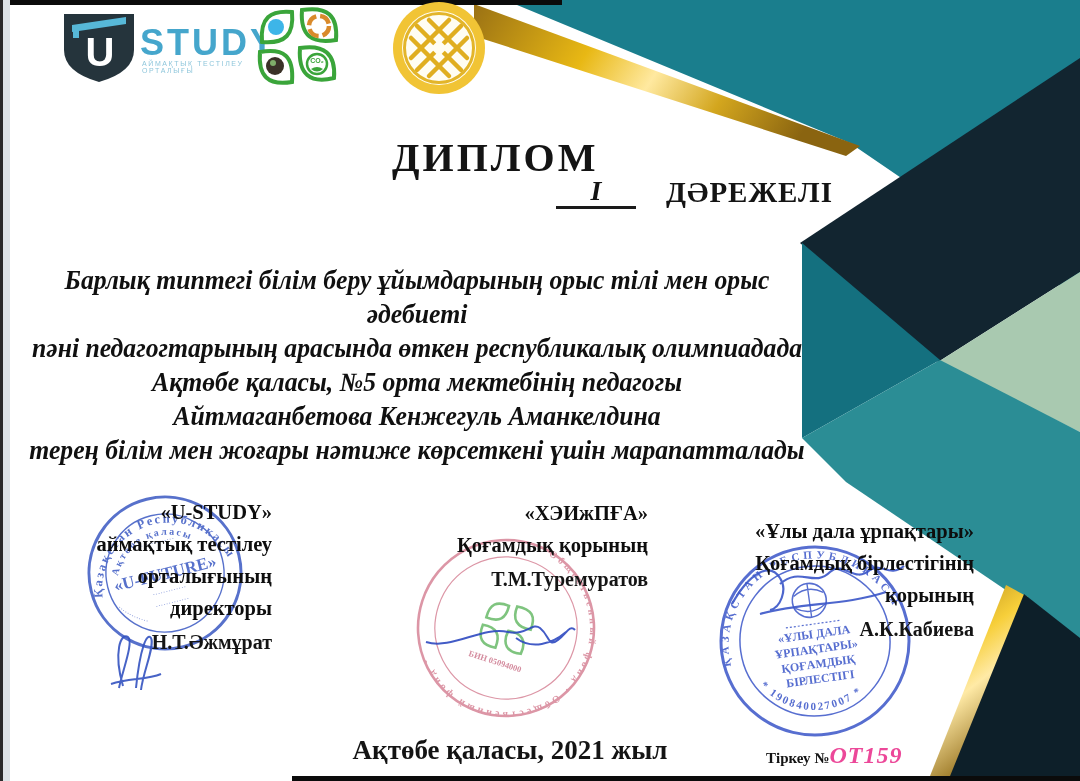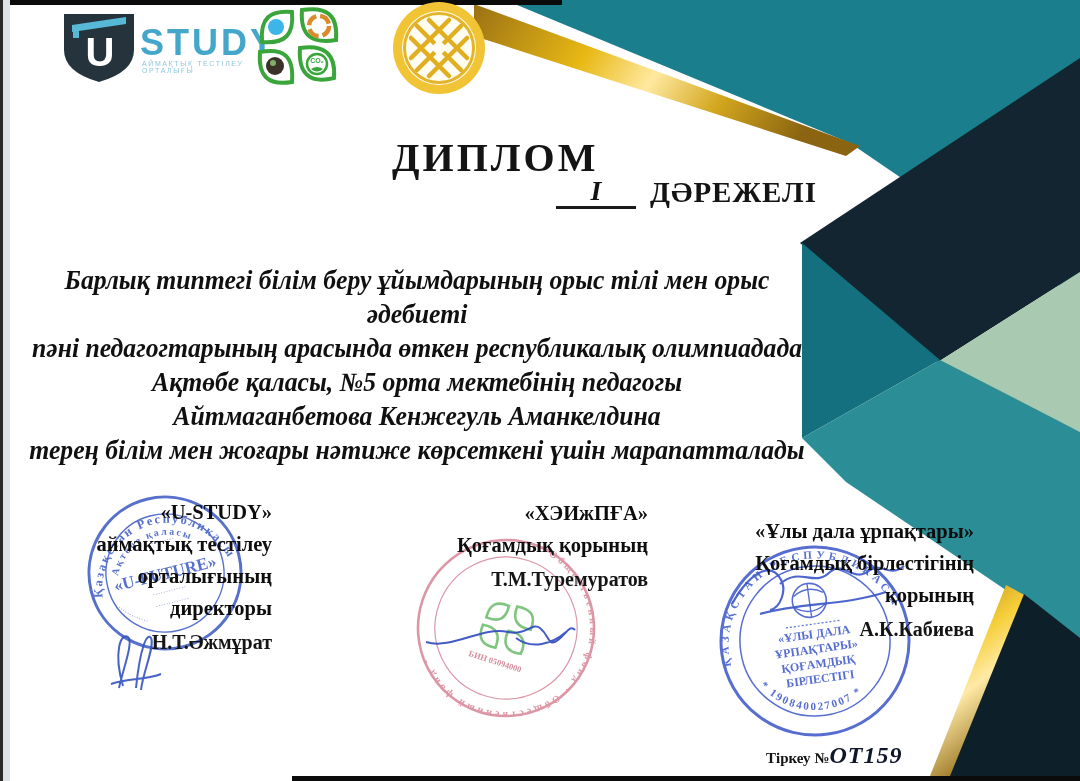--- a/index.html
+++ b/index.html
@@ -25,41 +25,41 @@
   .medallion{left:388px;top:0px;z-index:3}
   
   .title-main{
     left:392px;top:134px;font-size:40px;font-weight:bold;letter-spacing:3px;z-index:3;
   }
   .degree-line{left:556px;top:176px;z-index:3;font-weight:bold;white-space:nowrap}
   .degree-blank{
     display:inline-block;width:80px;text-align:center;border-bottom:3px solid #1a1a1a;
     font-style:italic;font-size:28px;line-height:30px;
   }
-  .degree-label{font-size:29px;margin-left:14px;letter-spacing:1px;vertical-align:bottom}
+  .degree-label{font-size:29px;margin-left:30px;letter-spacing:1px;vertical-align:bottom}
   
   .body-text{
     left:8px;top:263px;width:818px;text-align:center;z-index:3;
     font-weight:bold;font-style:italic;font-size:26.5px;line-height:34px;color:#101010;
     transform:scaleX(0.97);transform-origin:center;
   }
   
   .sig-col{z-index:3;text-align:right;font-weight:bold;line-height:32px}
   .sig-col .org{font-size:20.5px;color:#0d0d0d}
   .sig-col .name{font-size:20px;margin-top:2px}
   #col1{left:14px;top:496px;width:258px}
   #col2{left:362px;top:497px;width:286px}
   #col3{left:672px;top:515px;width:302px}
   .stamp{z-index:2}
   .signature{z-index:2}
   
   .place-year{left:300px;top:735px;width:420px;text-align:center;font-size:27px;font-weight:bold;z-index:3}
   .reg-line{left:766px;top:742px;z-index:3;font-weight:bold;white-space:nowrap}
   .reg-label{font-size:15px}
-  .reg-value{font-size:24px;font-style:italic;color:#0f172a;letter-spacing:1px}
+  .reg-value{font-size:24px;font-style:italic;color:#ec4899;letter-spacing:1px}
 </style>
 </head>
 <body>
 
 <div class="page">
 
   <svg id="decor" width="1080" height="781" viewBox="0 0 1080 781">
     <defs>
       <linearGradient id="goldGrad1" x1="0" y1="0" x2="1" y2="0.25">
         <stop offset="0" stop-color="#9a7114"></stop>
@@ -239,17 +239,18 @@
     <div class="org">Қоғамдық қорының</div>
     <div class="name">Т.М.Туремуратов</div>
   </div>
   <div id="col3" class="abs sig-col">
     <div class="org">«Ұлы дала ұрпақтары»</div>
     <div class="org">Қоғамдық бірлестігінің</div>
     <div class="org">қорының</div>
     <div class="name">А.К.Кабиева</div>
   </div>
 
+  <div class="abs place-year">Ақтөбе қаласы, 2021 жыл</div>
   <div class="abs reg-line">
     <span class="reg-label">Тіркеу №</span><span class="reg-value">ОТ159</span>
   </div>
 
 </div>
 
 </body></html>

